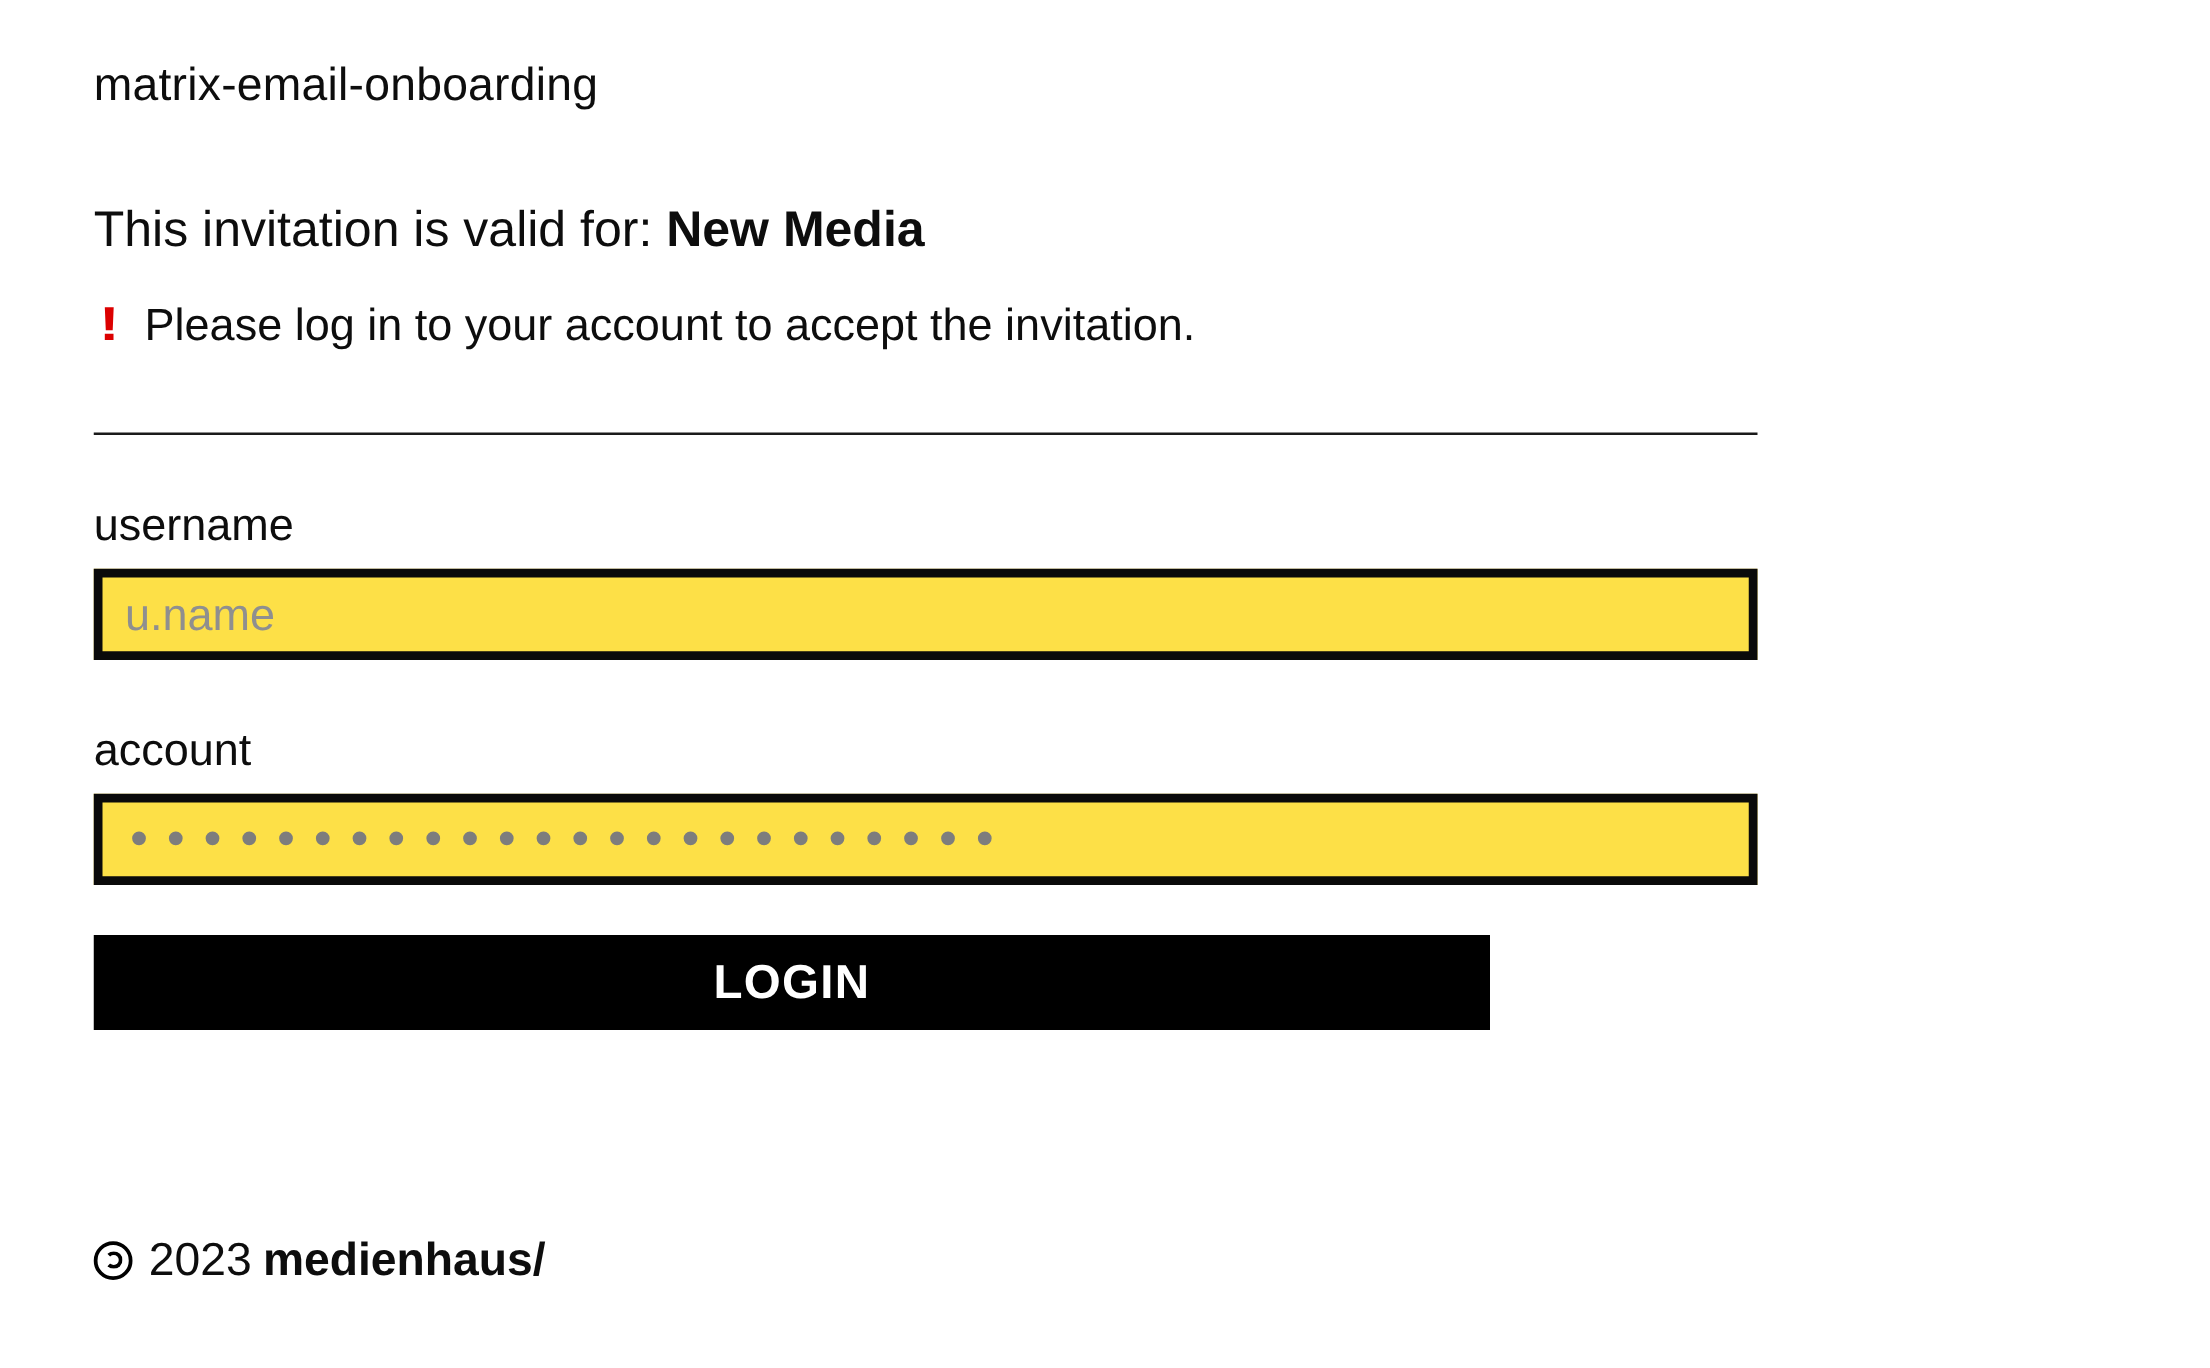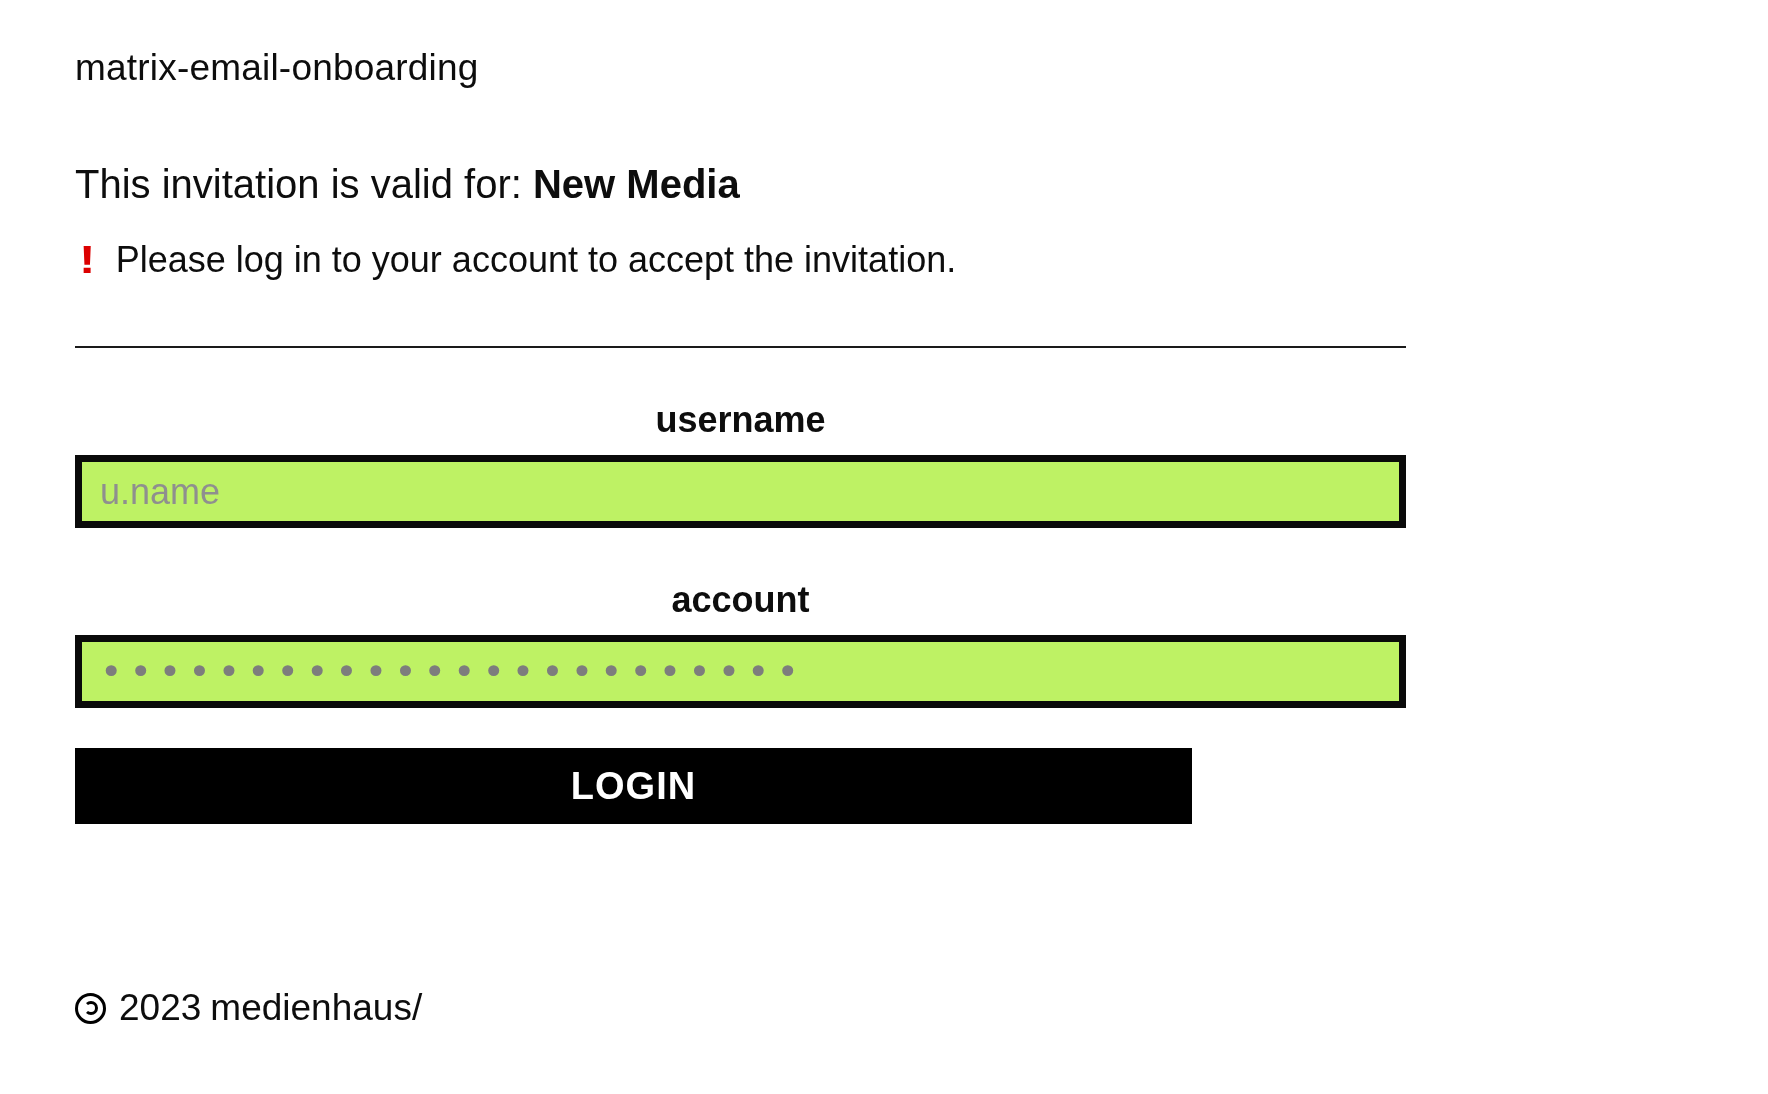--- a/index.html
+++ b/index.html
@@ -50,31 +50,30 @@
     border: none;
     border-top: 2px solid #1a1a1a;
     margin: 64px 0 0 0;
     width: 1331px;
   }
   .field-label {
     display: block;
     margin: 50px 0 0 0;
     font-size: 36px;
     line-height: 44px;
-    font-weight: 700;
-    text-align: center;
+    font-weight: 400;
   }
   .text-input {
     display: block;
     margin: 13px 0 0 0;
     width: 1331px;
     height: 73px;
     border: 7px solid #0a0a0a;
     border-radius: 0;
-    background: #bef264;
+    background: #fde047;
     padding: 0 18px;
     font-family: "Liberation Sans", "DejaVu Sans", sans-serif;
     font-size: 36px;
     color: #0d0d0d;
     outline: none;
   }
   .text-input::placeholder { color: #8f8f8f; opacity: 1; }
   .password-input {
     font-family: "DejaVu Sans", sans-serif;
     font-size: 38px;
@@ -113,21 +112,21 @@
     margin-right: 13px;
     flex: 0 0 auto;
   }
   .copyleft-inner {
     width: 14px;
     height: 14px;
     border: 3.5px solid #000000;
     border-left-color: transparent;
     border-radius: 50%;
   }
-  .footer .brand { font-weight: 400; margin-left: 9px; }
+  .footer .brand { font-weight: 700; margin-left: 9px; }
 </style>
 </head>
 <body>
 
 <div class="container">
 
   <h1 class="page-title">matrix-email-onboarding</h1>
 
   <p class="invitation"><span>This invitation is valid for: </span><strong>New Media</strong></p>
 

